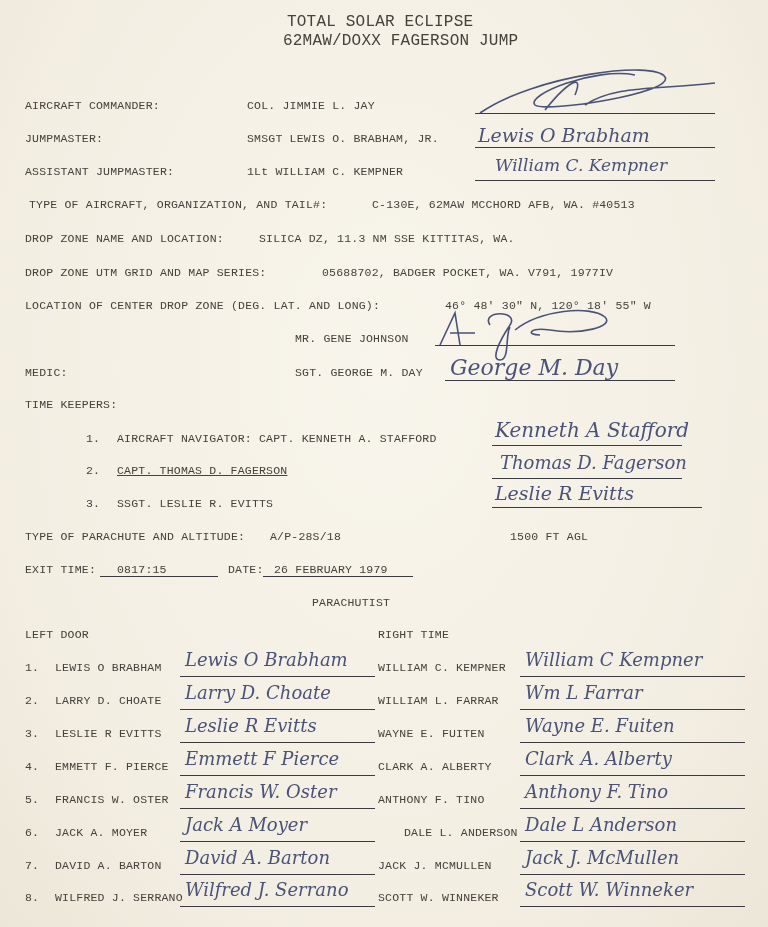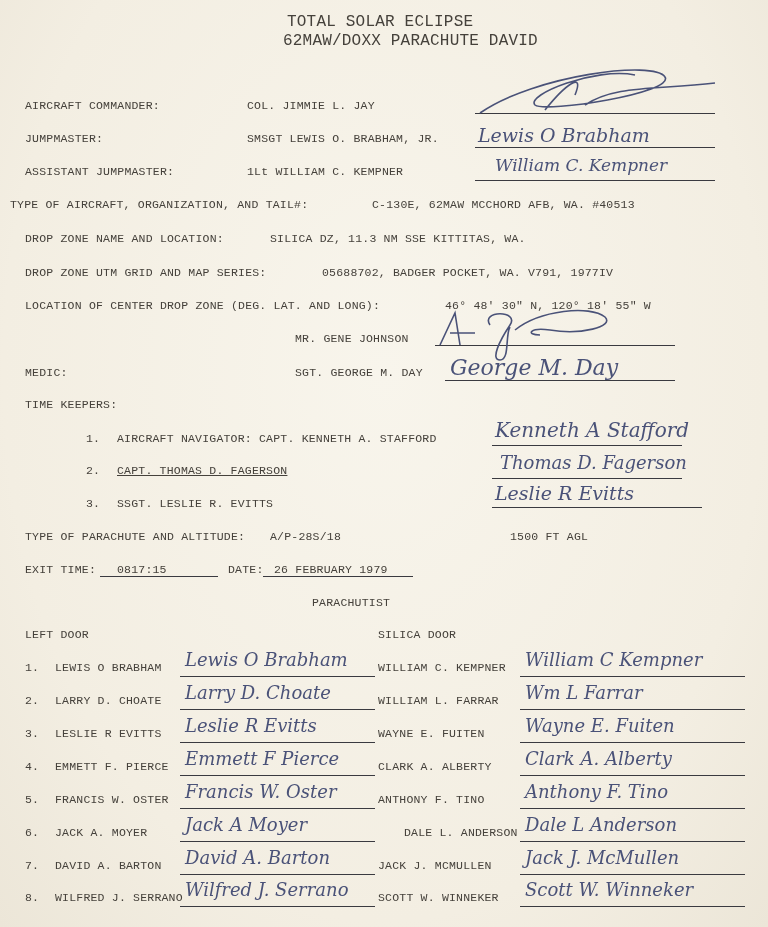--- a/index.html
+++ b/index.html
@@ -27,44 +27,44 @@
     color: #4a5278; font-size: 19px;
   }
   svg.scribble { position: absolute; overflow: visible; }
 </style>
 </head>
 <body>
 
 <div class="page">
 
   <div class="t title" style="left:287px;top:13px;">TOTAL SOLAR ECLIPSE</div>
-  <div class="t title" style="left:283px;top:32px;">62MAW/DOXX PARACHUTE DAVID</div>
+  <div class="t title" style="left:283px;top:32px;">62MAW/DOXX FAGERSON JUMP</div>
 
   <div class="t" style="left:25px;top:99px;">AIRCRAFT COMMANDER:</div>
   <div class="t" style="left:247px;top:99px;">COL. JIMMIE L. JAY</div>
   <div class="line" style="left:475px;top:113px;width:240px;"></div>
   <svg class="scribble" style="left:475px;top:65px;" width="250" height="60">
     <path d="M5,48 C60,10 180,-5 190,12 C200,28 70,48 60,40 C50,30 120,2 160,10 M70,45 C90,20 110,5 100,30 M110,40 C140,20 180,25 240,18" stroke="#4a5278" stroke-width="1.6" fill="none"></path>
   </svg>
 
   <div class="t" style="left:25px;top:132px;">JUMPMASTER:</div>
   <div class="t" style="left:247px;top:132px;">SMSGT LEWIS O. BRABHAM, JR.</div>
   <div class="line" style="left:475px;top:147px;width:240px;"></div>
   <div class="sig" style="left:478px;top:124px;">Lewis O Brabham</div>
 
   <div class="t" style="left:25px;top:165px;">ASSISTANT JUMPMASTER:</div>
   <div class="t" style="left:247px;top:165px;">1Lt WILLIAM C. KEMPNER</div>
   <div class="line" style="left:475px;top:180px;width:240px;"></div>
   <div class="sig" style="left:495px;top:155px;font-size:17px;">William C. Kempner</div>
 
-  <div class="t" style="left:10px;top:198px;">TYPE OF AIRCRAFT, ORGANIZATION, AND TAIL#:</div>
+  <div class="t" style="left:29px;top:198px;">TYPE OF AIRCRAFT, ORGANIZATION, AND TAIL#:</div>
   <div class="t" style="left:372px;top:198px;">C-130E, 62MAW MCCHORD AFB, WA. #40513</div>
 
   <div class="t" style="left:25px;top:232px;">DROP ZONE NAME AND LOCATION:</div>
-  <div class="t" style="left:270px;top:232px;">SILICA DZ, 11.3 NM SSE KITTITAS, WA.</div>
+  <div class="t" style="left:259px;top:232px;">SILICA DZ, 11.3 NM SSE KITTITAS, WA.</div>
 
   <div class="t" style="left:25px;top:266px;">DROP ZONE UTM GRID AND MAP SERIES:</div>
   <div class="t" style="left:322px;top:266px;">05688702, BADGER POCKET, WA. V791, 1977IV</div>
 
   <div class="t" style="left:25px;top:299px;">LOCATION OF CENTER DROP ZONE (DEG. LAT. AND LONG):</div>
   <div class="t" style="left:445px;top:299px;">46° 48' 30" N, 120° 18' 55" W</div>
 
   <div class="t" style="left:295px;top:332px;">MR. GENE JOHNSON</div>
   <div class="line" style="left:435px;top:345px;width:240px;"></div>
   <svg class="scribble" style="left:430px;top:305px;" width="200" height="60">
@@ -99,21 +99,21 @@
 
   <div class="t" style="left:25px;top:563px;">EXIT TIME:</div>
   <div class="t" style="left:117px;top:563px;">0817:15</div>
   <div class="line" style="left:100px;top:576px;width:118px;"></div>
   <div class="t" style="left:228px;top:563px;">DATE:</div>
   <div class="t" style="left:274px;top:563px;">26 FEBRUARY 1979</div>
   <div class="line" style="left:263px;top:576px;width:150px;"></div>
 
   <div class="t" style="left:312px;top:596px;">PARACHUTIST</div>
   <div class="t" style="left:25px;top:628px;">LEFT DOOR</div>
-  <div class="t" style="left:378px;top:628px;">SILICA DOOR</div>
+  <div class="t" style="left:378px;top:628px;">RIGHT TIME</div>
 
   <div id="rows">
       <div class="t" style="left:25px;top:661px;">1.</div>
       <div class="t" style="left:55px;top:661px;">LEWIS O BRABHAM</div>
       <div class="line" style="left:180px;top:676px;width:195px;"></div>
       <div class="sig" style="left:185px;top:649px;font-size:18px;">Lewis O Brabham</div>
       <div class="t" style="left:378px;top:661px;">WILLIAM C. KEMPNER</div>
       <div class="line" style="left:520px;top:676px;width:225px;"></div>
       <div class="sig" style="left:525px;top:649px;font-size:18px;">William C Kempner</div>
       <div class="t" style="left:25px;top:694px;">2.</div>

